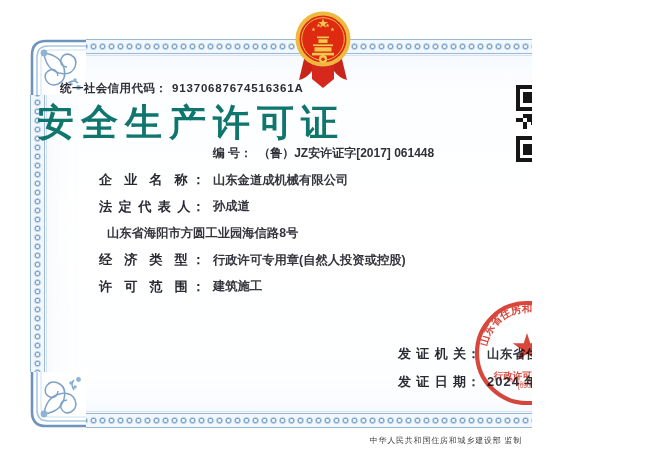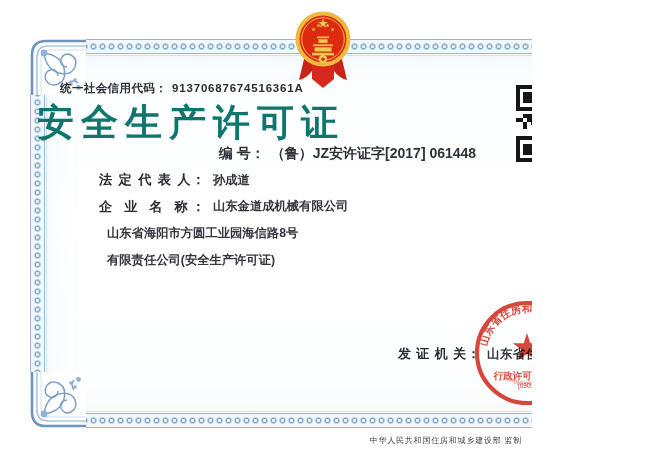--- a/index.html
+++ b/index.html
@@ -38,21 +38,21 @@
     position:absolute;left:60px;top:81px;font-size:11.5px;font-weight:700;
     color:#2d2d35;letter-spacing:0.4px;white-space:pre;
   }
   .credit-line .num{margin-left:5px;letter-spacing:0.8px;}
   .title{
     position:absolute;left:30px;top:98px;width:587px;text-align:left;
     font-size:37px;font-weight:700;color:#0f766e;letter-spacing:7px;text-indent:7px;
   }
   .serial{
     position:absolute;left:30px;top:145px;width:587px;text-align:center;
-    font-size:14px;font-weight:700;color:#30303a;padding-left:24px;
+    font-size:12px;font-weight:700;color:#30303a;
   }
   .serial .s-val{margin-left:6px;}
   .qr{position:absolute;left:516px;top:85px;width:77px;height:77px;}
   
   .fields{position:absolute;left:99px;top:167px;}
   .frow{display:flex;align-items:center;height:26.6px;}
   .flabel{
     display:inline-block;width:106px;font-size:13.2px;font-weight:700;color:#2a2a33;
     text-align:justify;text-align-last:justify;
   }
@@ -391,39 +391,48 @@
         <rect x="15" y="20" width="1" height="1" fill="#161616"></rect>
         <rect x="20" y="20" width="1" height="1" fill="#161616"></rect>
       </svg>
   </div>
 
   <div class="title">安全生产许可证</div>
   <div class="serial"><span>编 号：</span><span class="s-val">（鲁）JZ安许证字[2017] 061448</span></div>
 
   <div class="fields">
     <div class="frow">
+      <span class="flabel">企 业 名 称：</span>
+      <span class="fvalue">山东金道成机械有限公司</span>
+    </div>
+    <div class="frow">
       <span class="flabel">法 定 代 表 人：</span>
       <span class="fvalue">孙成道</span>
     </div>
     <div class="frow">
-      <span class="flabel">企 业 名 称：</span>
-      <span class="fvalue">山东金道成机械有限公司</span>
+      <span class="fvalue">山东省海阳市方圆工业园海信路8号</span>
     </div>
     <div class="frow">
-      <span class="fvalue">山东省海阳市方圆工业园海信路8号</span>
+      <span class="flabel">经 济 类 型：</span>
+      <span class="fvalue">行政许可专用章(自然人投资或控股)</span>
     </div>
     <div class="frow">
-      <span class="fvalue">有限责任公司(安全生产许可证)</span>
+      <span class="flabel">许 可 范 围：</span>
+      <span class="fvalue">建筑施工</span>
     </div>
   </div>
 
   <div class="issue">
     <div class="irow">
       <span class="ilabel">发 证 机 关：</span>
       <span class="ivalue">山东省住房和城乡建设厅</span>
+    </div>
+    <div class="irow">
+      <span class="ilabel">发 证 日 期：</span>
+      <span class="ivalue date">2024 年 10 月 29 日</span>
     </div>
   </div>
 
   <div class="seal">
     <svg viewBox="0 0 118 112" width="118" height="112">
       <defs>
         <path id="sealArcTop" d="M 20.5,70 A 41,41 0 1 1 97.5,70" fill="none"></path>
         <path id="sealArcBottom" d="M 27,71 A 38,38 0 0 0 91,71" fill="none"></path>
       </defs>
       <circle cx="59" cy="56" r="50" fill="none" stroke="#d5372b" stroke-width="4.2"></circle>

